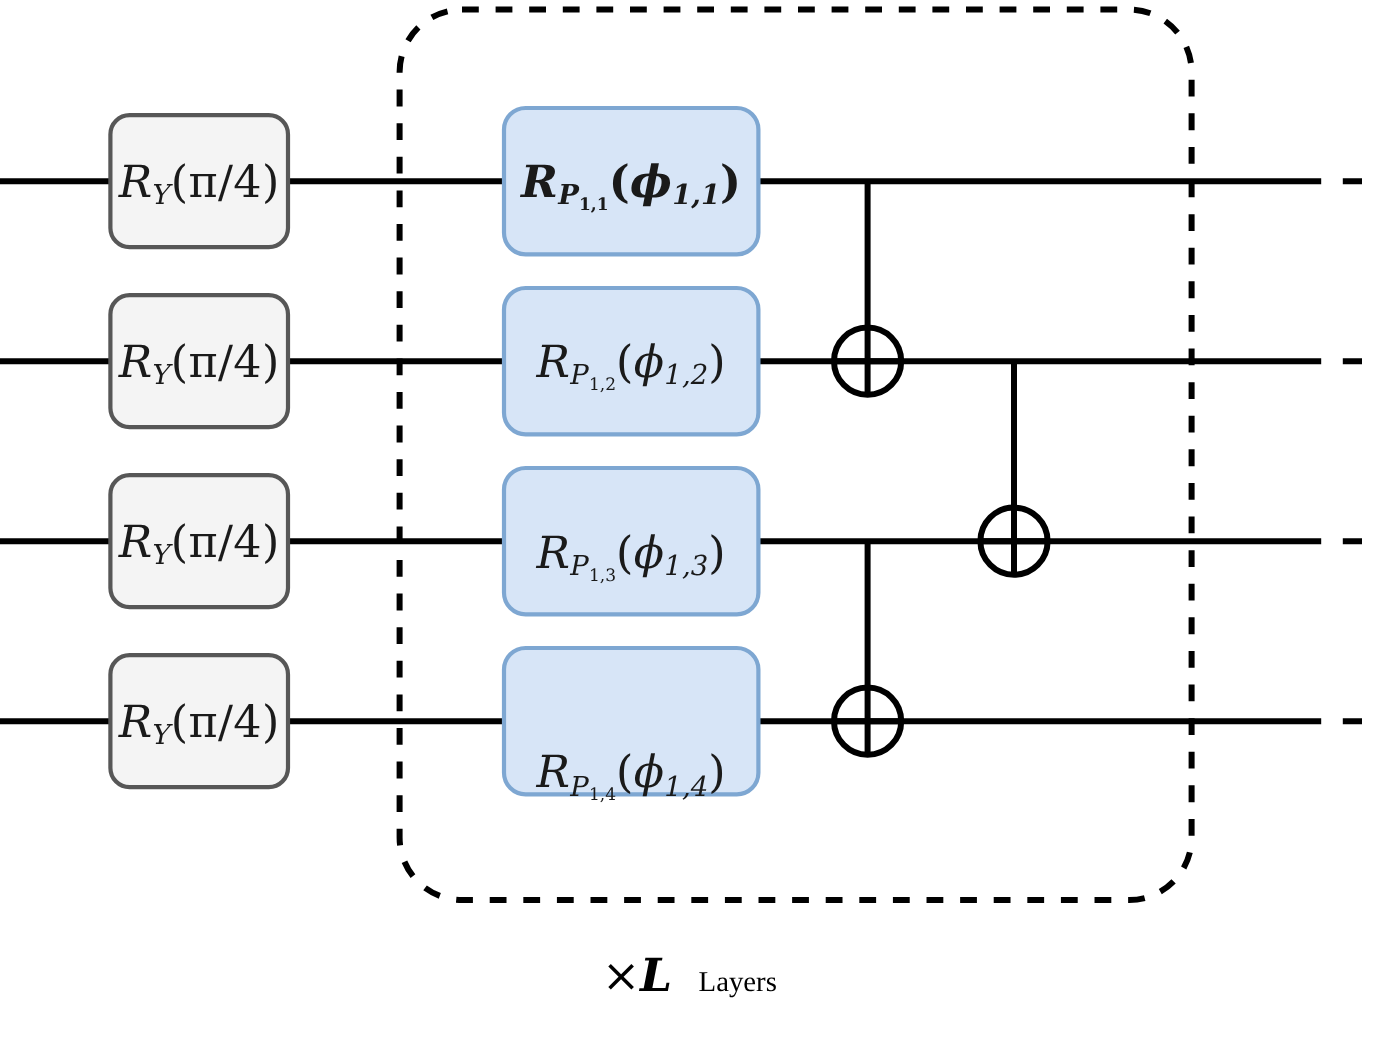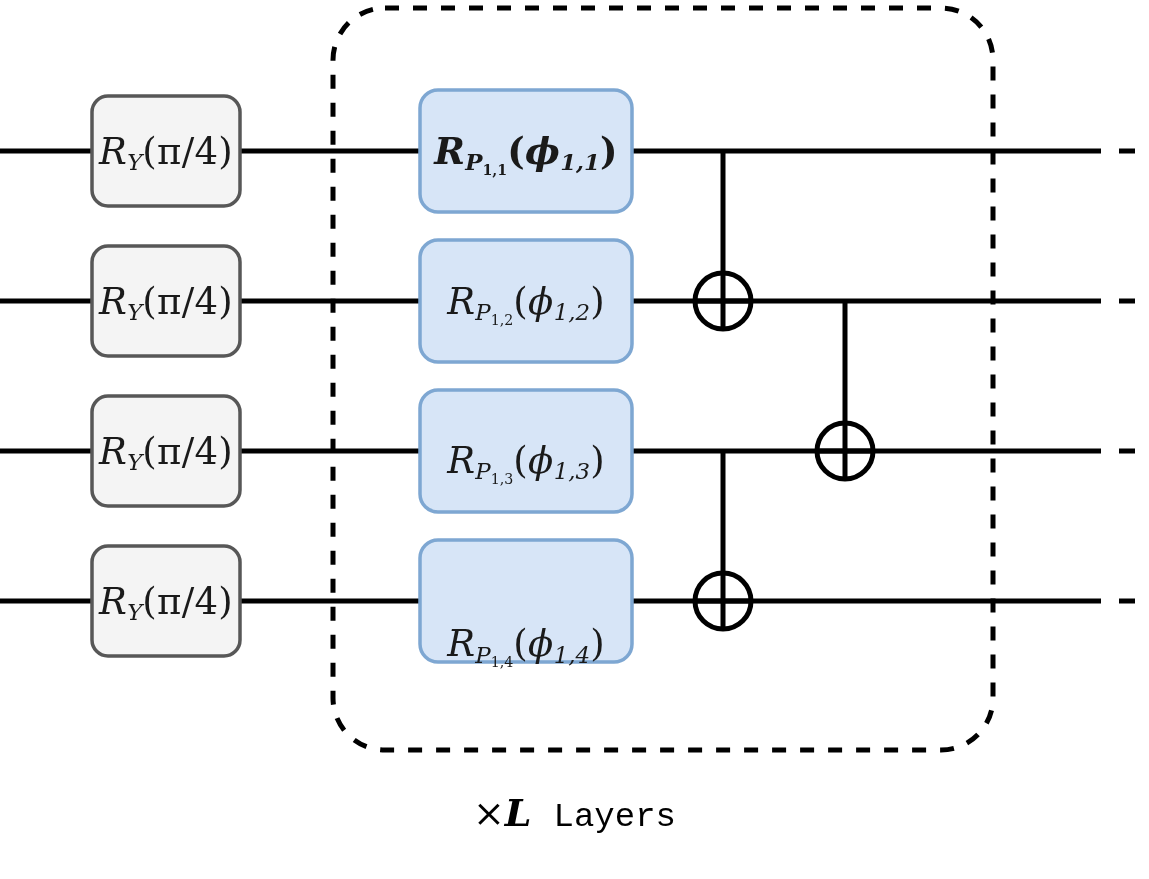--- a/index.html
+++ b/index.html
@@ -105,22 +105,22 @@
   }
   .caption .times-l {
     font-family: "DejaVu Serif", "Liberation Serif", serif;
     font-size: 38px;
   }
   .caption .times-l .lsym {
     font-style: italic;
     font-weight: bold;
   }
   .caption .layers-word {
-    font-family: Liberation Mono, monospace;
-    font-size: 34px;
+    font-family: Liberation Serif, serif;
+    font-size: 24px;
     margin-left: 22px;
     margin-top: 28px;
   }
 </style>
 </head>
 <body>
 
 <div id="circuit-root">
 
   <svg id="circuit-svg" viewBox="0 0 1149 879">

